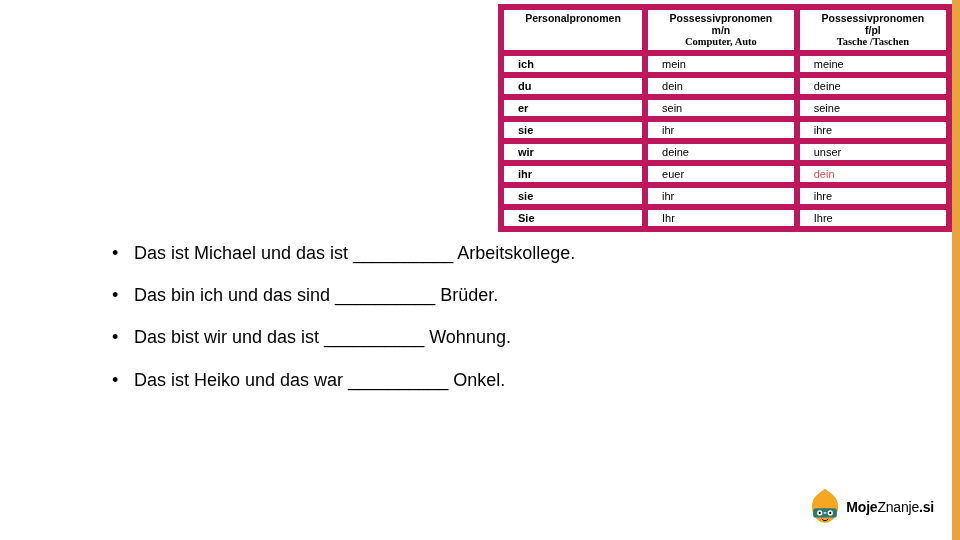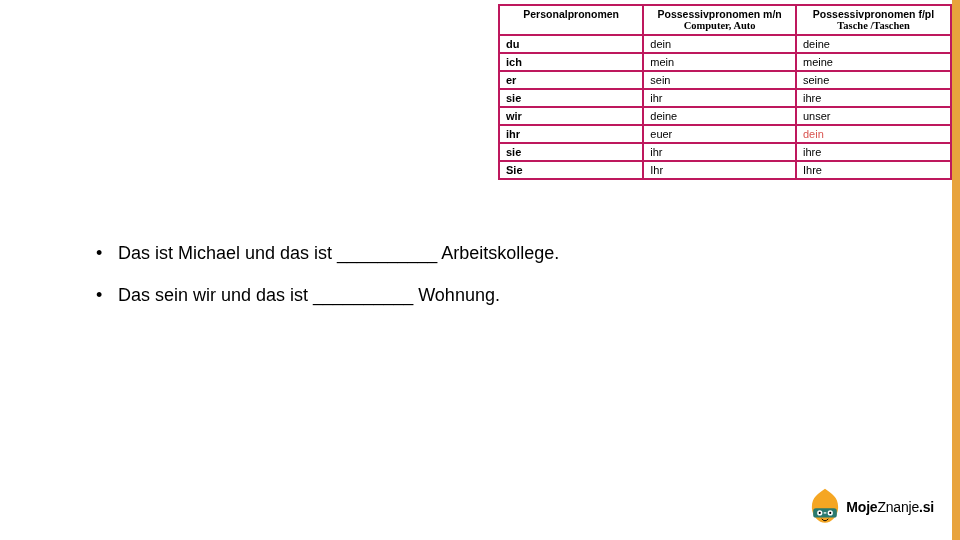--- a/index.html
+++ b/index.html
@@ -1,27 +1,27 @@
 <!DOCTYPE html>
 <html><head>
 <meta charset="utf-8">
 <style>
   html,body{margin:0;padding:0;width:960px;height:540px;background:#fff;font-family:Arial,Helvetica,sans-serif;color:#000;position:relative;overflow:hidden}
   .stripe{position:absolute;top:0;right:0;width:8px;height:540px;background:#e8a33d}
   .table-wrap{position:absolute;top:4px;left:498px;width:454px;font-size:11px}
   table{border-collapse:collapse;width:100%;background:#fff}
-  th,td{border:2px solid #be185d;padding:2px 6px;text-align:left;vertical-align:top}
+  th,td{border:6px solid #be185d;padding:2px 14px;text-align:left;vertical-align:top}
   th{font-weight:bold;text-align:center;font-size:10.5px;line-height:1.15}
   th .sub{font-weight:bold;font-family:"Times New Roman",serif;display:block}
   .col-p{width:24%}
   .col-a{width:25%}
   .col-c{width:26%}
   td:first-child{font-weight:bold}
   .red{color:#d9534f}
-  .content{position:absolute;top:236px;left:96px;width:720px;font-size:18px;line-height:1.9}
+  .content{position:absolute;top:236px;left:112px;width:720px;font-size:18px;line-height:1.9}
   ul{margin:0;padding:0;list-style:none}
   li{padding:0 0 0 22px;position:relative;margin-bottom:8px}
   li:before{content:"•";position:absolute;left:0;top:0}
   .logo{position:absolute;right:26px;bottom:12px;display:flex;align-items:center;}
   .mascot{width:42px;height:42px}
   .brand{font-weight:bold;font-size:14px;letter-spacing:-0.2px}
   .brand .light{font-weight:normal}
 </style>
 </head>
 <body>
@@ -32,28 +32,28 @@
   <table>
     <thead>
       <tr>
         <th class="col-p"><span>Personalpronomen</span></th>
         <th class="col-a"><span>Possessivpronomen m/n</span><span class="sub">Computer, Auto</span></th>
         <th class="col-c"><span>Possessivpronomen f/pl</span><span class="sub">Tasche /Taschen</span></th>
       </tr>
     </thead>
     <tbody id="tbody">
         <tr>
+          <td>ich</td>
+          <td>mein</td>
+          <td>meine</td>
+        </tr>
+        <tr>
           <td>du</td>
           <td>dein</td>
           <td>deine</td>
-        </tr>
-        <tr>
-          <td>ich</td>
-          <td>mein</td>
-          <td>meine</td>
         </tr>
         <tr>
           <td>er</td>
           <td>sein</td>
           <td>seine</td>
         </tr>
         <tr>
           <td>sie</td>
           <td>ihr</td>
           <td>ihre</td>
@@ -78,21 +78,23 @@
           <td>Ihr</td>
           <td>Ihre</td>
         </tr>
       </tbody>
   </table>
 </div>
 
 <div class="content">
   <ul id="bullets">
       <li>Das ist Michael und das ist __________ Arbeitskollege.</li>
-      <li>Das sein wir und das ist __________ Wohnung.</li>
+      <li>Das bin ich und das sind __________ Brüder.</li>
+      <li>Das bist wir und das ist __________ Wohnung.</li>
+      <li>Das ist Heiko und das war __________  Onkel.</li>
     </ul>
 </div>
 
 <div class="logo">
   <svg class="mascot" viewBox="0 0 64 64">
     <path d="M32 4c10 8 20 12 20 28 0 14-10 24-20 24S12 46 12 32C12 16 22 12 32 4z" fill="#f5a623"></path>
     <rect x="14" y="34" width="36" height="14" rx="4" fill="#2a7a6f"></rect>
     <circle cx="24" cy="41" r="4" fill="#fff"></circle>
     <circle cx="40" cy="41" r="4" fill="#fff"></circle>
     <circle cx="24" cy="41" r="1.6" fill="#000"></circle>

